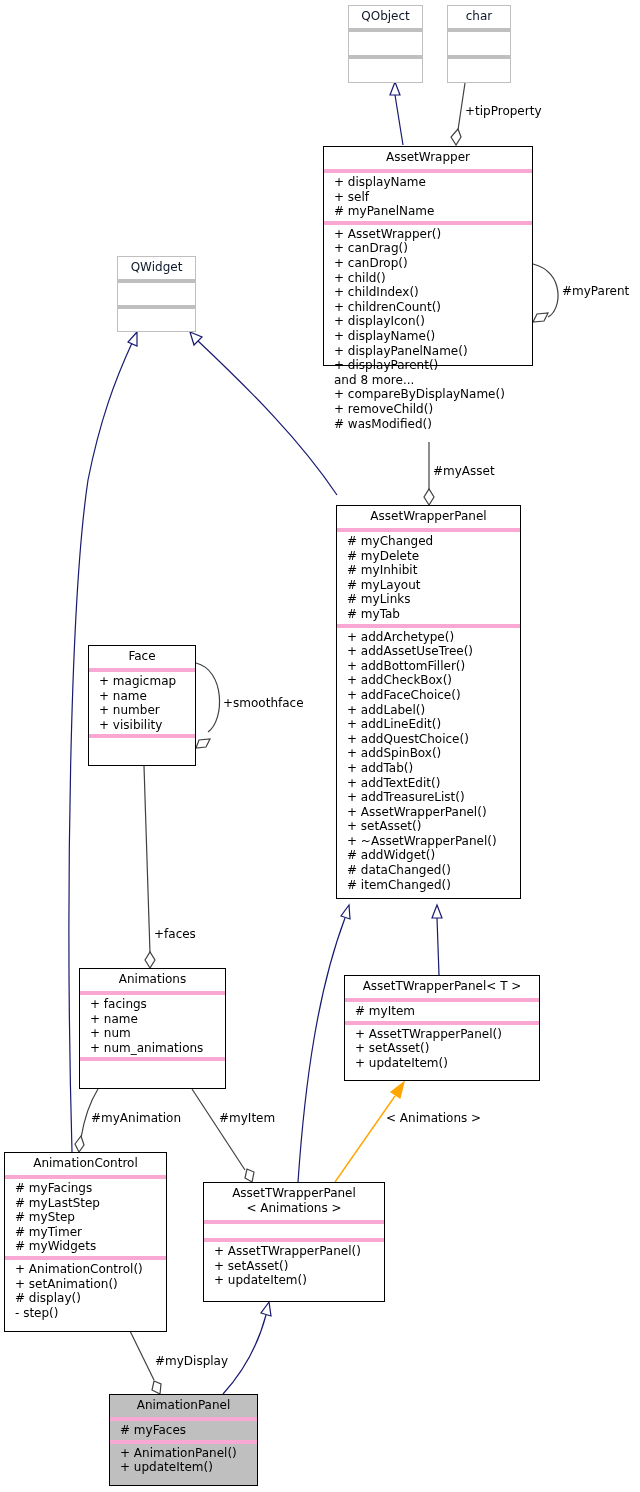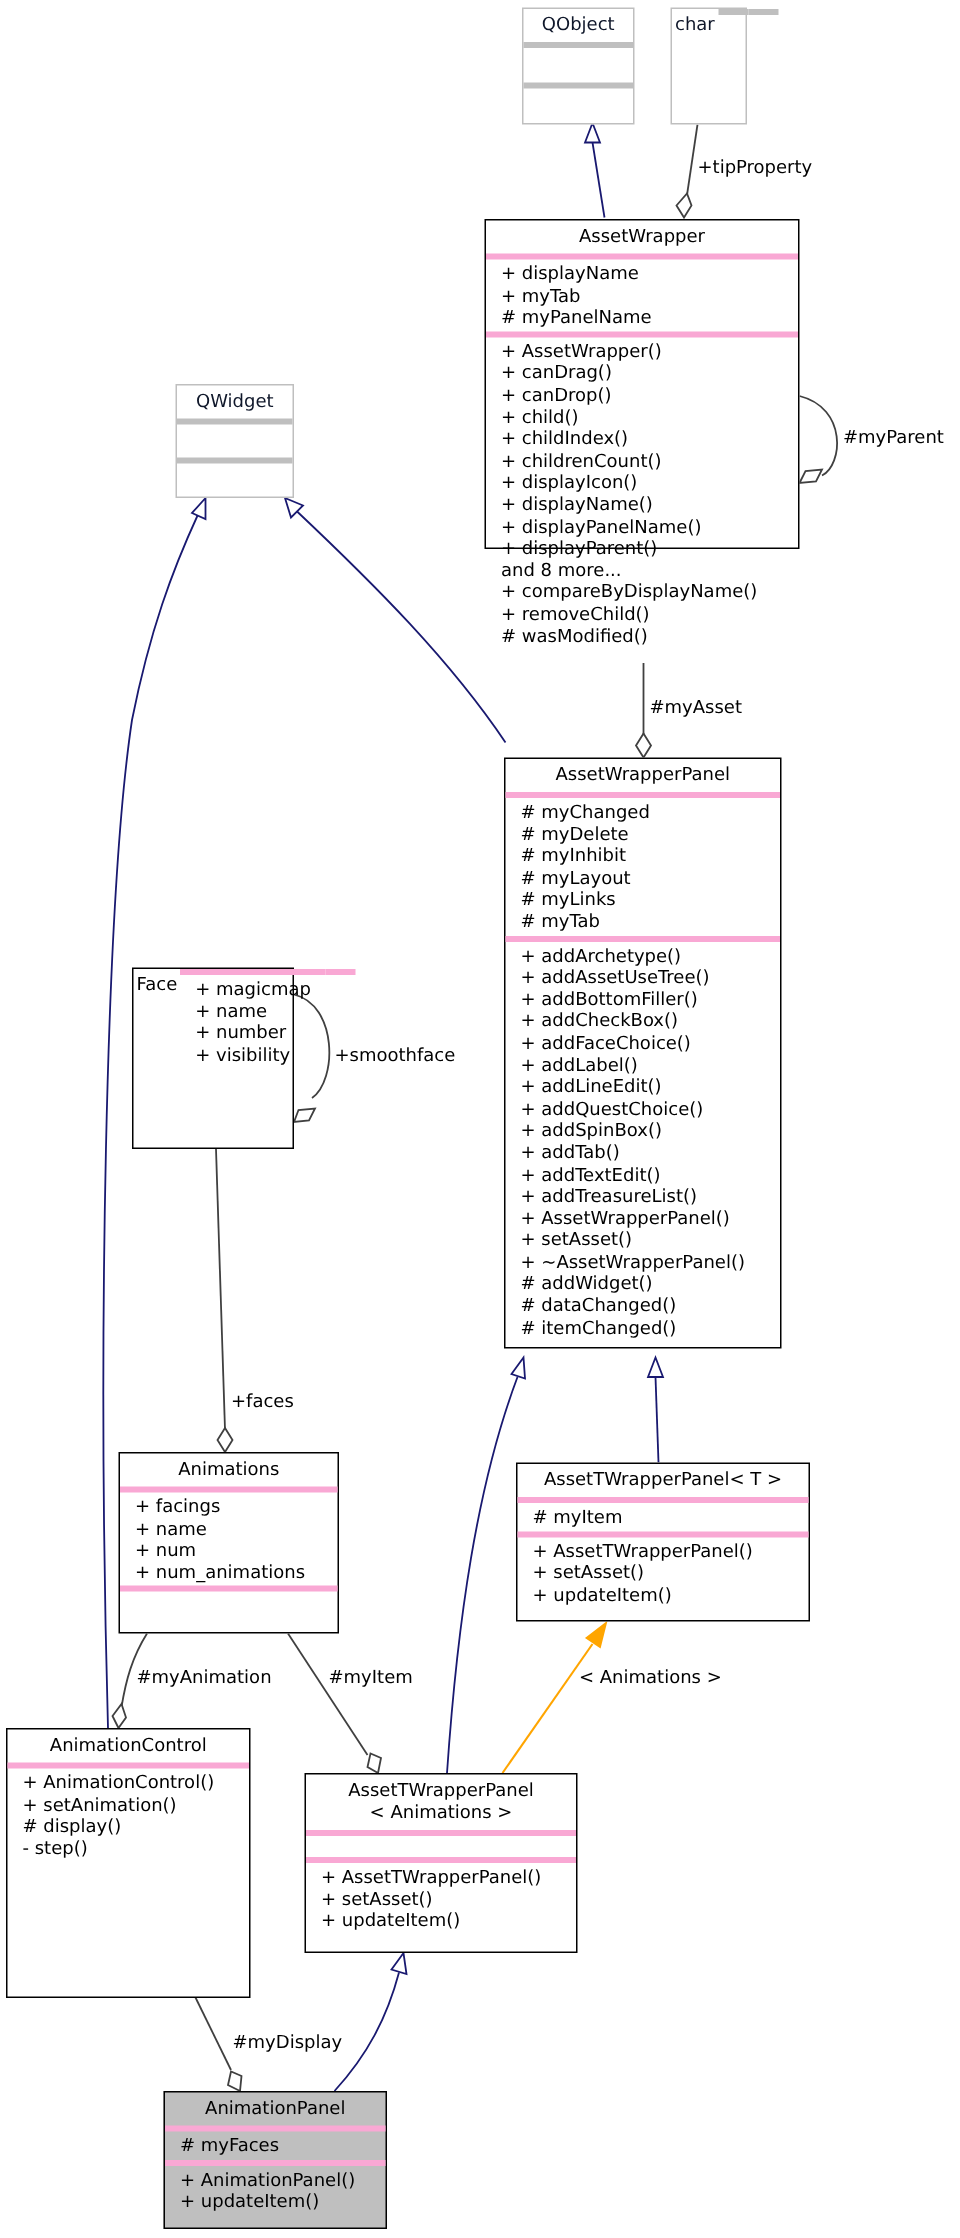--- a/index.html
+++ b/index.html
@@ -74,35 +74,35 @@
 <div class="lbl" style="left:91px;top:1111px;">#myAnimation</div>
 <div class="lbl" style="left:219px;top:1111px;">#myItem</div>
 <div class="lbl" style="left:386px;top:1111px;">&lt; Animations &gt;</div>
 <div class="lbl" style="left:155px;top:1354px;">#myDisplay</div>
 
 <div class="node ext" style="left: 348px; top: 5px; width: 75px; height: 78px; display: flex; flex-direction: column;">
     <div class="title">QObject</div>
     <div class="sec" style="flex: 1 1 0%;"></div>
     <div class="sec" style="flex: 1 1 0%;"></div>
   </div>
-<div class="node ext" style="left: 447px; top: 5px; width: 51px; height: 78px; display: flex; ">
+<div class="node ext" style="left: 447px; top: 5px; width: 64px; height: 78px; display: flex; flex-direction: column;">
     <div class="title">char</div>
     <div class="sec" style="flex: 1 1 0%;"></div>
     <div class="sec" style="flex: 1 1 0%;"></div>
   </div>
 <div class="node ext" style="left: 117px; top: 256px; width: 79px; height: 76px; display: flex; flex-direction: column;">
     <div class="title">QWidget</div>
     <div class="sec" style="flex: 1 1 0%;"></div>
     <div class="sec" style="flex: 1 1 0%;"></div>
   </div>
 <div class="node" style="left: 323px; top: 146px; width: 210px; height: 220px; display: flex; flex-direction: column;">
     <div class="title">AssetWrapper</div>
     <div class="sec">
       <div class="line">+ displayName</div>
-      <div class="line">+ myTab</div>
+      <div class="line">+ self</div>
       <div class="line"># myPanelName</div>
     </div>
     <div class="sec" style="flex: 1 1 0%;">
       <div class="line">+ AssetWrapper()</div>
       <div class="line">+ canDrag()</div>
       <div class="line">+ canDrop()</div>
       <div class="line">+ child()</div>
       <div class="line">+ childIndex()</div>
       <div class="line">+ childrenCount()</div>
       <div class="line">+ displayIcon()</div>
@@ -139,21 +139,21 @@
       <div class="line">+ addTextEdit()</div>
       <div class="line">+ addTreasureList()</div>
       <div class="line">+ AssetWrapperPanel()</div>
       <div class="line">+ setAsset()</div>
       <div class="line">+ ~AssetWrapperPanel()</div>
       <div class="line"># addWidget()</div>
       <div class="line"># dataChanged()</div>
       <div class="line"># itemChanged()</div>
     </div>
   </div>
-<div class="node" style="left: 88px; top: 645px; width: 108px; height: 121px; display: flex; flex-direction: row;">
+<div class="node" style="left: 88px; top: 645px; width: 108px; height: 121px; display: flex; flex-direction: column;">
     <div class="title">Face</div>
     <div class="sec">
       <div class="line">+ magicmap</div>
       <div class="line">+ name</div>
       <div class="line">+ number</div>
       <div class="line">+ visibility</div>
     </div>
     <div class="sec" style="flex: 1 1 0%;"></div>
   </div>
 <div class="node" style="left: 79px; top: 968px; width: 147px; height: 121px; display: flex; flex-direction: column;">
@@ -172,20 +172,27 @@
       <div class="line"># myItem</div>
     </div>
     <div class="sec" style="flex: 1 1 0%;">
       <div class="line">+ AssetTWrapperPanel()</div>
       <div class="line">+ setAsset()</div>
       <div class="line">+ updateItem()</div>
     </div>
   </div>
 <div class="node" style="left: 4px; top: 1152px; width: 163px; height: 180px; display: flex; flex-direction: column;">
     <div class="title">AnimationControl</div>
+    <div class="sec">
+      <div class="line"># myFacings</div>
+      <div class="line"># myLastStep</div>
+      <div class="line"># myStep</div>
+      <div class="line"># myTimer</div>
+      <div class="line"># myWidgets</div>
+    </div>
     <div class="sec" style="flex: 1 1 0%;">
       <div class="line">+ AnimationControl()</div>
       <div class="line">+ setAnimation()</div>
       <div class="line"># display()</div>
       <div class="line">- step()</div>
     </div>
   </div>
 <div class="node" style="left: 203px; top: 1182px; width: 182px; height: 120px; display: flex; flex-direction: column;">
     <div class="title">AssetTWrapperPanel
 &lt; Animations &gt;</div>

